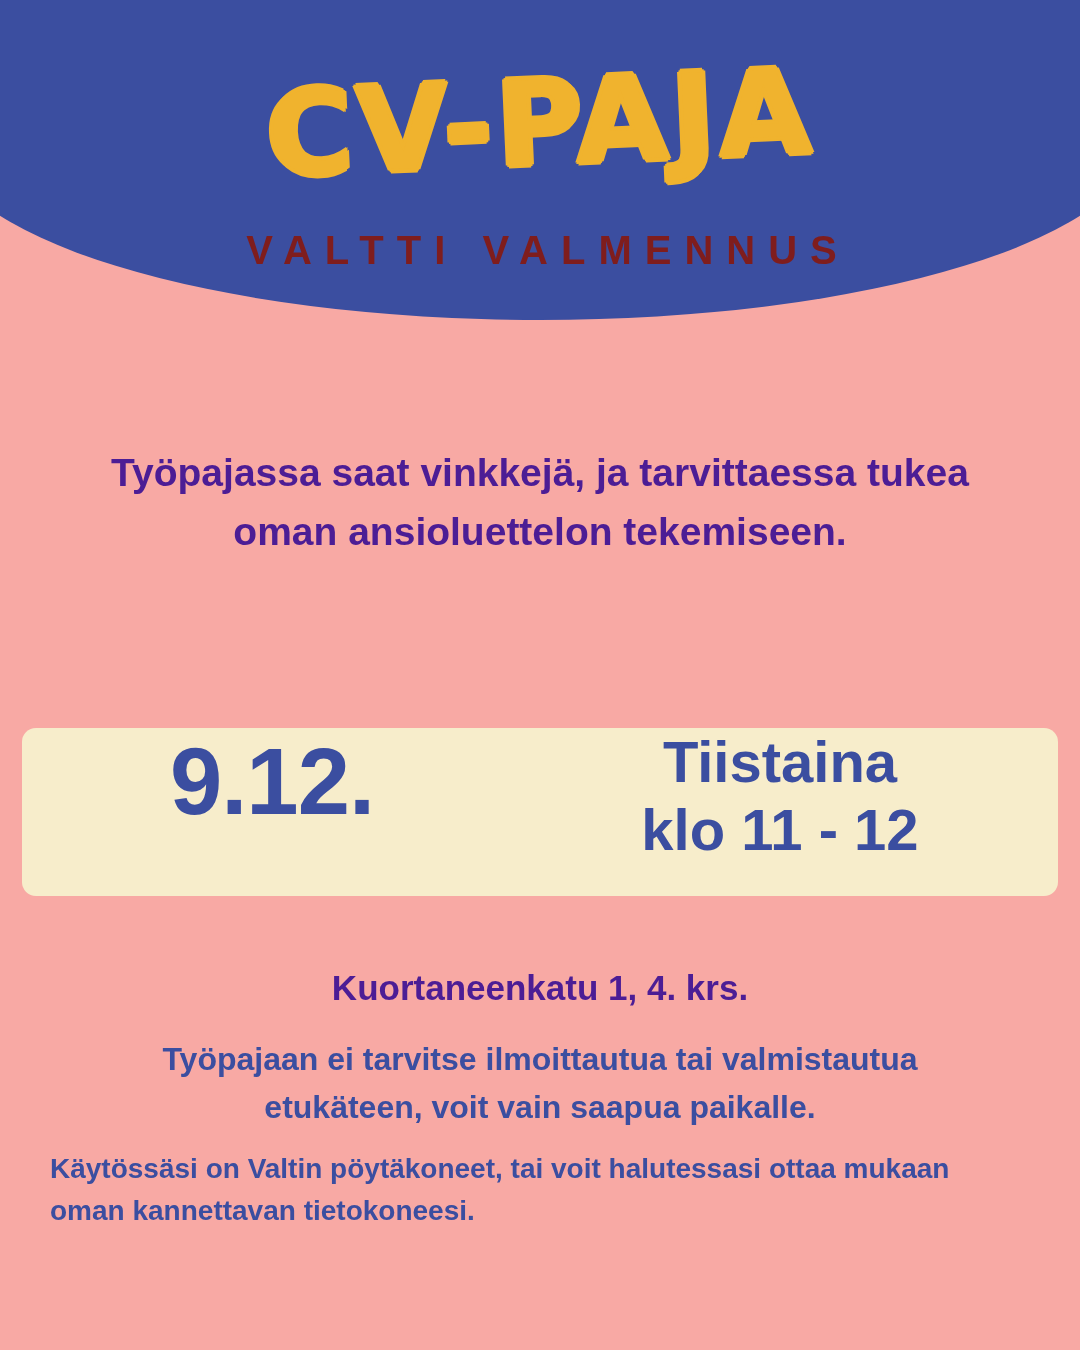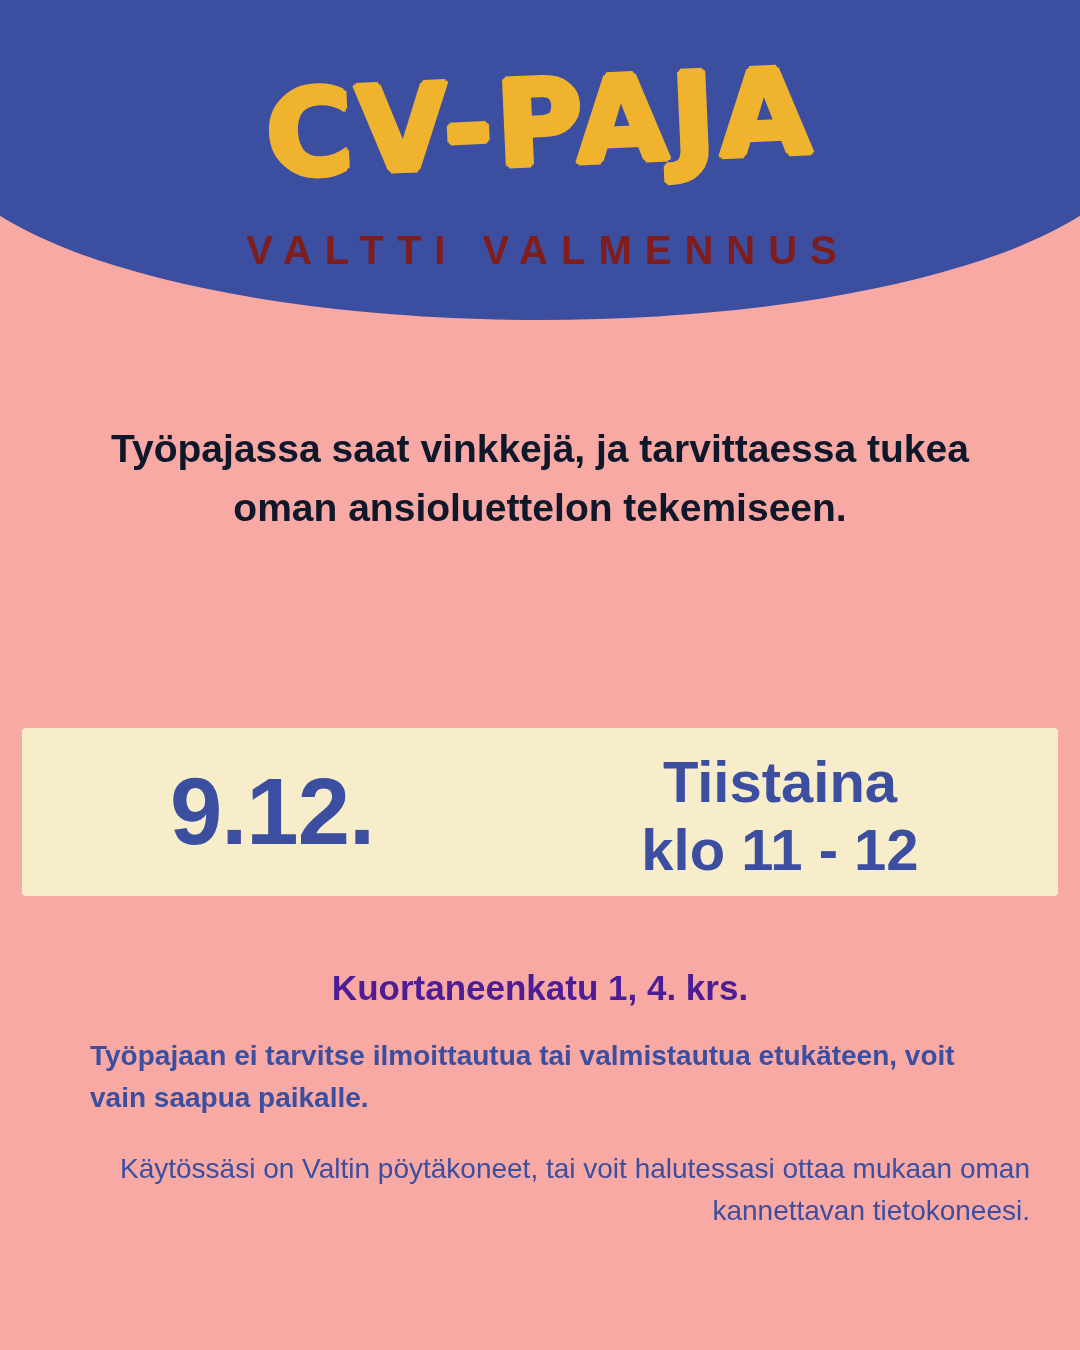--- a/index.html
+++ b/index.html
@@ -63,92 +63,91 @@
     color: #7f1d1d;
     font-size: 40px;
     font-weight: bold;
     letter-spacing: 13px;
   }
 
   
   .lead {
     position: absolute;
     left: 60px;
-    top: 420px;
+    top: 444px;
     width: 960px;
     text-align: center;
-    color: #0f172a;
+    color: #4c1d95;
     font-size: 39px;
     font-weight: bold;
     line-height: 1.5;
   }
   .lead p { margin: 0 0 34px 0; }
   .lead p:last-child { margin-bottom: 0; }
 
   
   .band {
     position: absolute;
     left: 22px;
     top: 728px;
     width: 1036px;
     height: 168px;
     background: #F7EDCB;
-    border-radius: 4px;
+    border-radius: 14px;
     display: flex;
-    align-items: center;
   }
   .band-date {
     width: 500px;
     text-align: center;
     color: #3B4EA0;
     font-size: 94px;
     font-weight: bold;
     letter-spacing: -1px;
   }
   .band-time {
     flex: 1;
     text-align: center;
     color: #3B4EA0;
     font-size: 58px;
     font-weight: bold;
     line-height: 1.18;
     padding-right: 20px;
-    margin-top: 8px;
   }
 
   
   .address {
     position: absolute;
     left: 60px;
     top: 968px;
     width: 960px;
     text-align: center;
     color: #4c1d95;
     font-size: 35px;
     font-weight: bold;
   }
   .note1 {
     position: absolute;
     left: 90px;
     top: 1035px;
     width: 900px;
+    text-align: center;
     color: #3B4EA0;
-    font-size: 28px;
+    font-size: 32px;
     font-weight: bold;
     line-height: 1.5;
   }
   .note2 {
     position: absolute;
     left: 50px;
     top: 1148px;
     width: 980px;
-    text-align: right;
+    text-align: left;
     color: #3B4EA0;
     font-size: 28px;
-    font-weight: normal;
+    font-weight: bold;
     line-height: 1.5;
   }
 </style>
 </head>
 <body>
 
 <div class="header">
   <div class="header-bg"></div>
   <div class="title-wrap">
     <span class="title">CV-PAJA</span>

